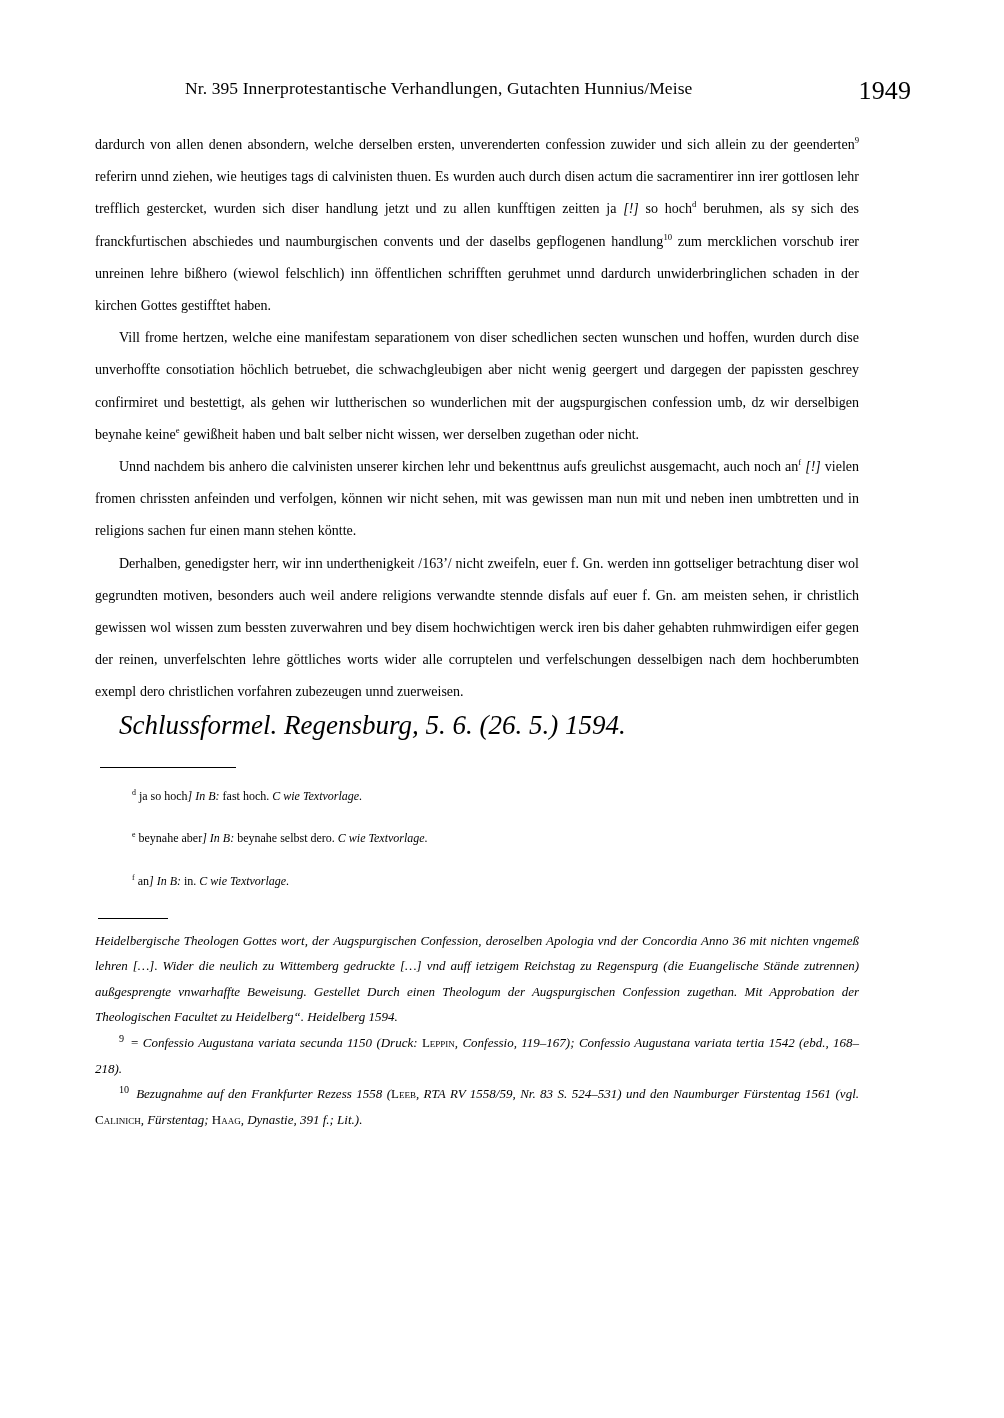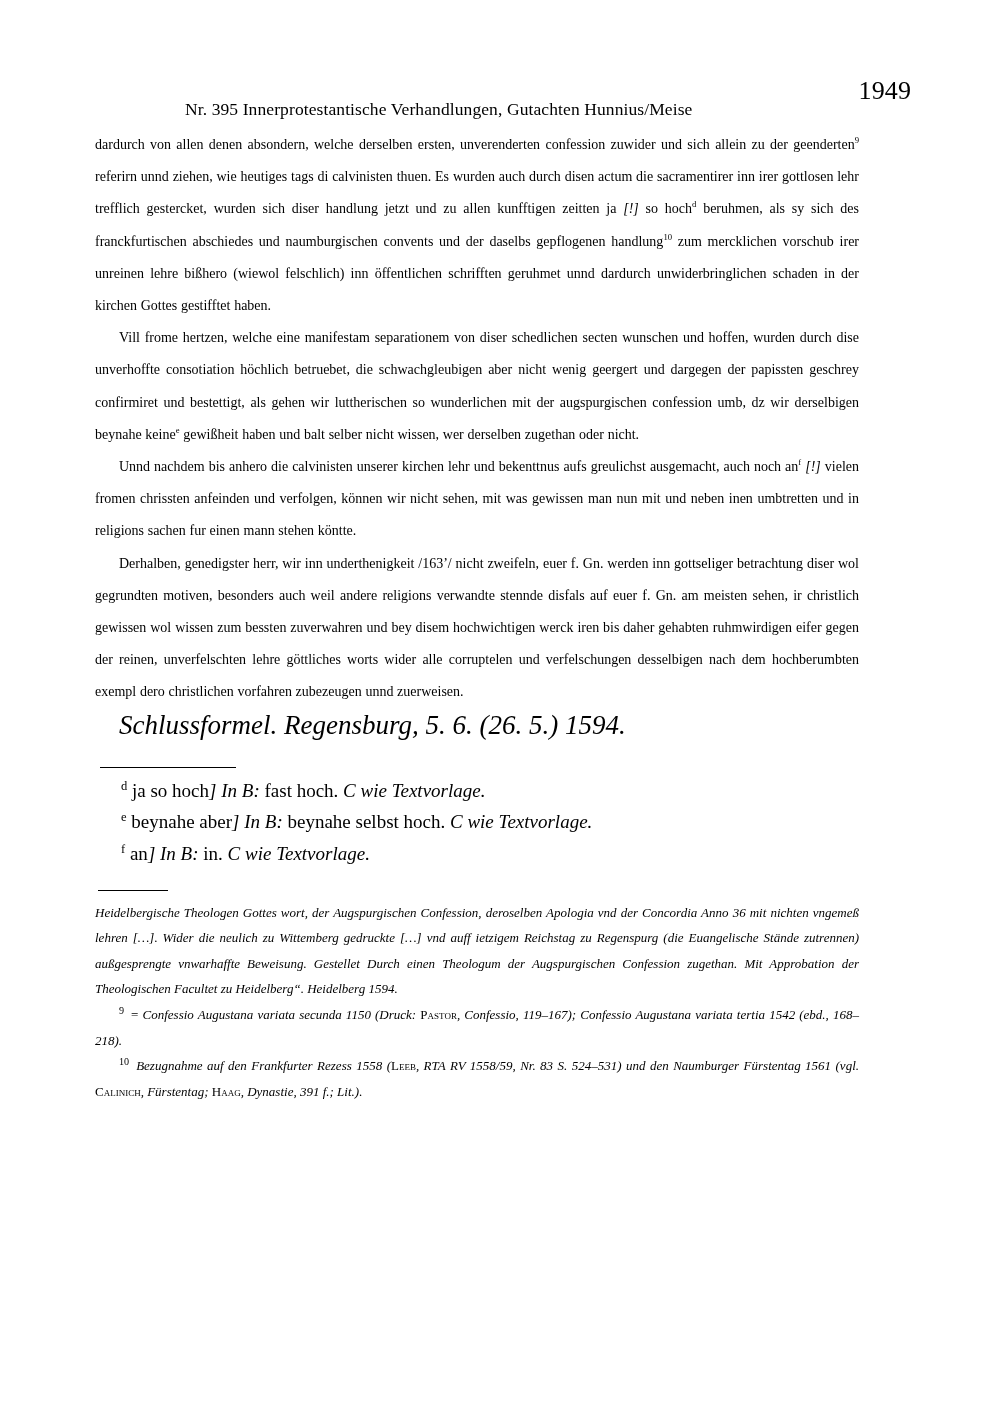--- a/index.html
+++ b/index.html
@@ -27,21 +27,20 @@
     position: relative;
     height: 34px;
     font-size: 17.5px;
     letter-spacing: 0.1px;
   }
   .runhead-title {
     position: absolute;
     left: 90px;
     top: 0;
     white-space: nowrap;
-    margin-top: 21px;
   }
   .runhead-folio {
     position: absolute;
     right: -52px;
     top: -2px;
     font-size: 26px;
   }
 
   
   .body-block {
@@ -78,22 +77,22 @@
     width: 136px;
     height: 0;
     border-top: 1.2px solid #000;
     margin: 26px 0 0 5px;
   }
   .apparatus {
     margin-top: 9px;
     width: 764px;
   }
   p.varnote {
-    margin: 4px;
-    font-size: 19px;
+    margin: 15px;
+    font-size: 12px;
     line-height: 27.6px;
     text-indent: 22px;
     text-align: left;
   }
   .varnote .sup { font-size: 0.66em; }
 
   
   .rule-footnote {
     width: 70px;
     height: 0;
@@ -146,24 +145,24 @@
         <p class="para indent"><span>Derhalben, genedigster herr, wir inn underthenigkeit /163’/ nicht zweifeln, euer f. Gn. werden inn gottseliger betrachtung diser wol gegrundten motiven, besonders auch weil andere religions verwandte stennde disfals auf euer f. Gn. am meisten sehen, ir christlich gewissen wol wissen zum bessten zuverwahren und bey disem hochwichtigen werck iren bis daher gehabten ruhmwirdigen eifer gegen der reinen, unverfelschten lehre göttliches worts wider alle corruptelen und verfelschungen desselbigen nach dem hochberumbten exempl dero christlichen vorfahren zubezeugen unnd zuerweisen.</span></p>
       </div>
     <div id="closing-lines">
         <p class="closing">Schlussformel. Regensburg, 5. 6. (26. 5.) 1594.</p>
       </div>
   </div>
 
   <div class="rule-apparatus"></div>
   <div class="apparatus" id="apparatus-notes">
       <p class="varnote"><span class="sup">d</span><span> ja so hoch</span><span class="it">] </span><span class="it">In B:</span><span> fast hoch. </span><span class="it">C wie Textvorlage.</span></p>
-      <p class="varnote"><span class="sup">e</span><span> beynahe aber</span><span class="it">] </span><span class="it">In B:</span><span> beynahe selbst hoch. </span><span class="it">C wie Textvorlage.</span></p>
+      <p class="varnote"><span class="sup">e</span><span> beynahe aber</span><span class="it">] </span><span class="it">In B:</span><span> beynahe selbst dero. </span><span class="it">C wie Textvorlage.</span></p>
       <p class="varnote"><span class="sup">f</span><span> an</span><span class="it">] </span><span class="it">In B:</span><span> in. </span><span class="it">C wie Textvorlage.</span></p>
     </div>
 
   <div class="rule-footnote"></div>
   <div class="footnotes" id="footnote-list">
       <p class="fnote hang"><span class="it">Heidelbergische Theologen Gottes wort, der Augspurgischen Confession, deroselben Apologia vnd der Concordia Anno 36 mit nichten vngemeß lehren […]. Wider die neulich zu Wittemberg gedruckte […] vnd auff ietzigem Reichstag zu Regenspurg (die Euangelische Stände zutrennen) außgesprengte vnwarhaffte Beweisung. Gestellet Durch einen Theologum der Augspurgischen Confession zugethan. Mit Approbation der Theologischen Facultet zu Heidelberg“. Heidelberg 1594.</span></p>
-      <p class="fnote numbered"><span class="fn-num">9</span><span class="fn-eq">=</span><span class="it"> Confessio Augustana variata secunda 1150 (Druck: </span><span class="sc">Pastor</span><span class="it">, Confessio, 119–167); Confessio Augustana variata tertia 1542 (ebd., 168–218).</span></p>
+      <p class="fnote numbered"><span class="fn-num">9</span><span class="fn-eq">=</span><span class="it"> Confessio Augustana variata secunda 1150 (Druck: </span><span class="sc">Leppin</span><span class="it">, Confessio, 119–167); Confessio Augustana variata tertia 1542 (ebd., 168–218).</span></p>
       <p class="fnote numbered"><span class="fn-num">10</span><span class="it">Bezugnahme auf den Frankfurter Rezess 1558 (</span><span class="sc">Leeb</span><span class="it">, RTA RV 1558/59, Nr. 83 S. 524–531) und den Naumburger Fürstentag 1561 (vgl. </span><span class="sc">Calinich</span><span class="it">, Fürstentag; </span><span class="sc">Haag</span><span class="it">, Dynastie, 391 f.; Lit.).</span></p>
     </div>
 
 </div>
 
 </body></html>

